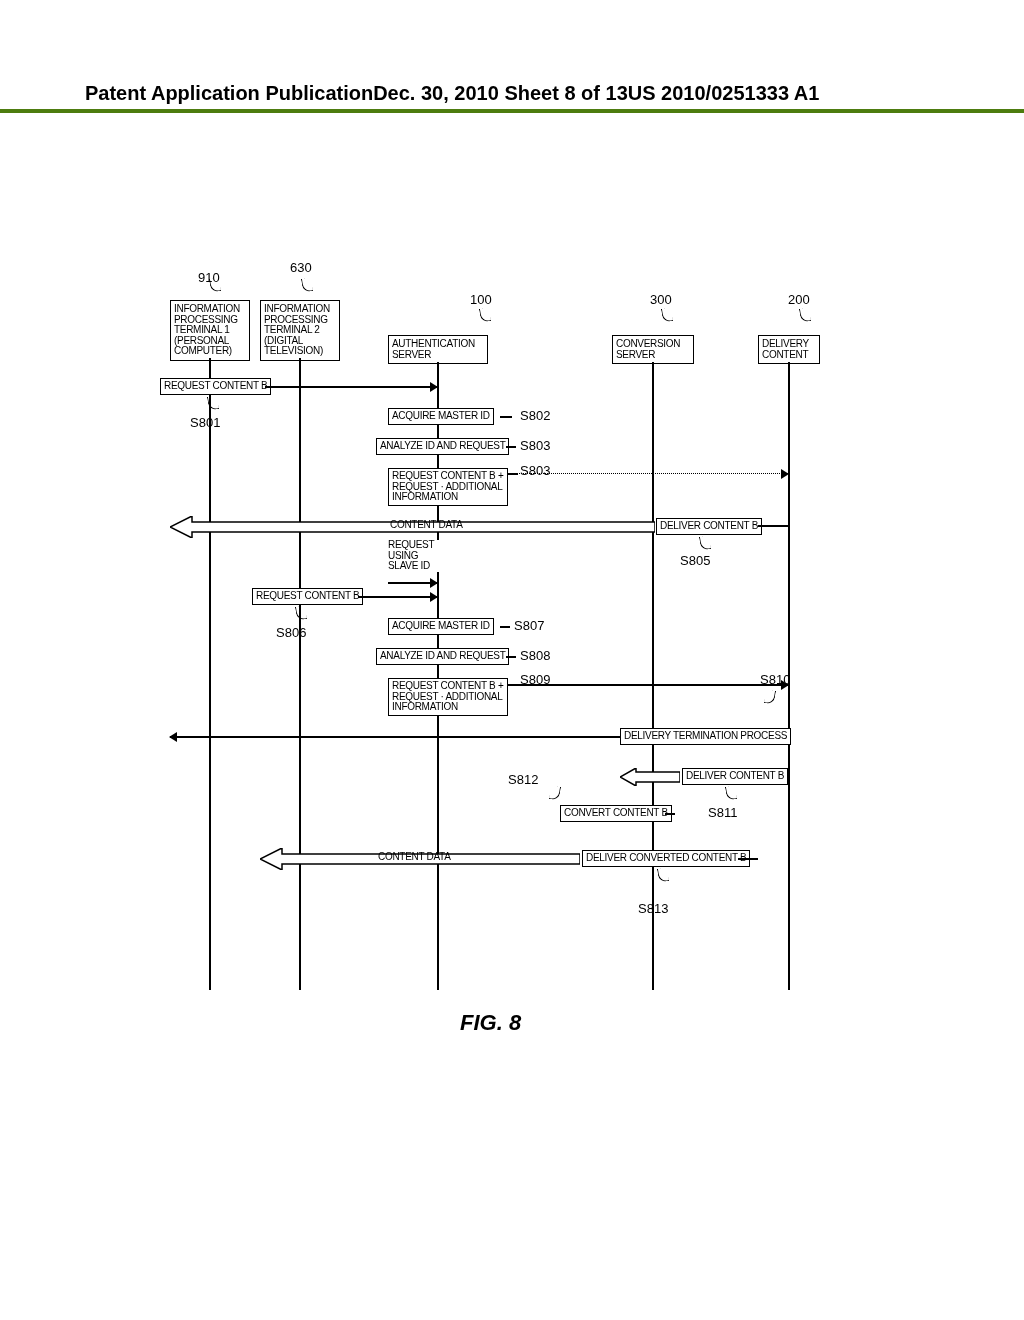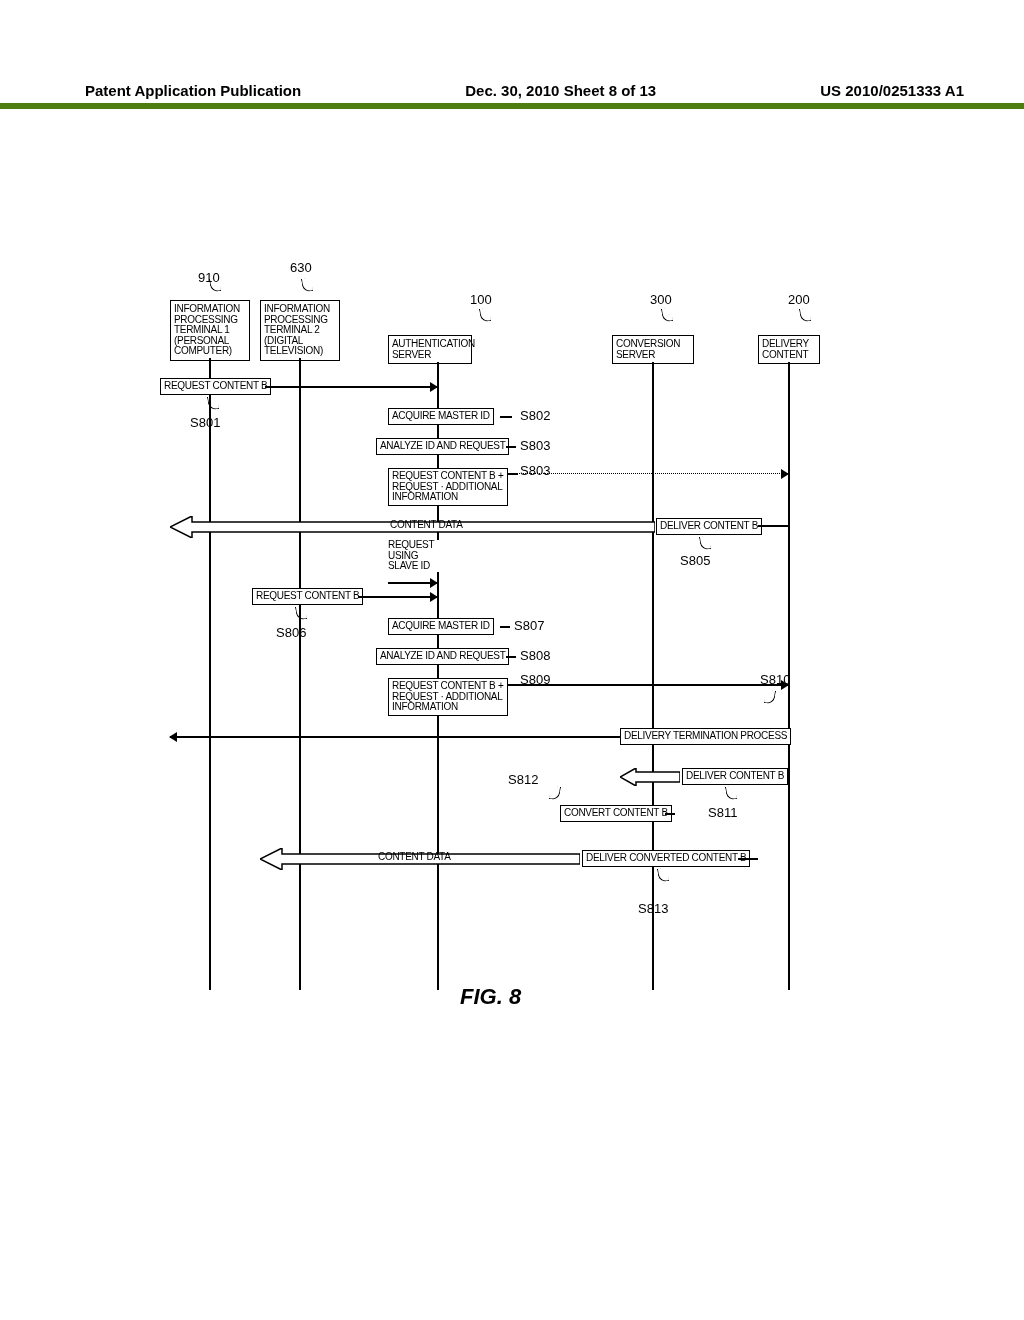--- a/index.html
+++ b/index.html
@@ -7,25 +7,25 @@
     font-family: Arial, Helvetica, sans-serif;
     background: #fff;
     width: 1024px;
     height: 1320px;
     position: relative;
   }
   .page-header {
     position: absolute;
     top: 82px;
     left: 0; right: 0;
-    border-bottom: 6px solid #4d7c0f;
+    border-bottom: 4px solid #4d7c0f;
     padding: 0 60px 4px 85px;
     display: flex;
-    justify-content: space-between;
-    font-size: 15px;
+    justify-content: flex-start;
+    font-size: 20px;
     font-weight: bold;
   }
   .diagram {
     position: absolute;
     top: 260px;
     left: 160px;
     width: 730px;
     height: 780px;
   }
   .lane-label {
@@ -118,21 +118,21 @@
   <div class="lane-box" style="left:10px; top:40px; width:80px;"><span style="white-space:pre-line;">INFORMATION
 PROCESSING
 TERMINAL 1
 (PERSONAL
 COMPUTER)</span></div>
   <div class="lane-box" style="left:100px; top:40px; width:80px;"><span style="white-space:pre-line;">INFORMATION
 PROCESSING
 TERMINAL 2
 (DIGITAL
 TELEVISION)</span></div>
-  <div class="lane-box" style="left:228px; top:75px; width:84px;"><span style="white-space:pre-line;">AUTHENTICATION
+  <div class="lane-box" style="left:228px; top:75px; width:100px;"><span style="white-space:pre-line;">AUTHENTICATION
 SERVER</span></div>
   <div class="lane-box" style="left:452px; top:75px; width:82px;"><span style="white-space:pre-line;">CONVERSION
 SERVER</span></div>
   <div class="lane-box" style="left:598px; top:75px; width:62px;"><span style="white-space:pre-line;">DELIVERY
 CONTENT</span></div>
 
   <div class="lifeline" style="left:49px; top:98px; height:632px;"></div>
   <div class="lifeline" style="left:139px; top:98px; height:632px;"></div>
   <div class="lifeline" style="left:277px; top:102px; height:628px;"></div>
   <div class="lifeline" style="left:492px; top:102px; height:628px;"></div>
@@ -218,14 +218,14 @@
     <svg width="320" height="22">
         <polygon points="0,11 22,0 22,6 320,6 320,16 22,16 22,22" fill="#fff" stroke="#000" stroke-width="1.5"></polygon>
       </svg>
   </div>
   <div style="position:absolute; left:218px; top:591px; font-size:10px; font-family:Arial Narrow,Arial; letter-spacing:-0.3px;">CONTENT DATA</div>
   <div class="msg-box" style="left:422px; top:590px;">DELIVER CONVERTED CONTENT B</div>
   <div class="hline" style="left:578px; top:598px; width:20px;"></div>
   <div class="tick" style="left:498px; top:608px;"></div>
   <div class="step-label" style="left:478px; top:627px;margin-top:14px;">S813</div>
 
-  <div class="fig-caption" style="left:300px; top:724px;">FIG. 8</div>
+  <div class="fig-caption" style="left:300px; top:750px;">FIG. 8</div>
 </div>
 
 </body></html>

